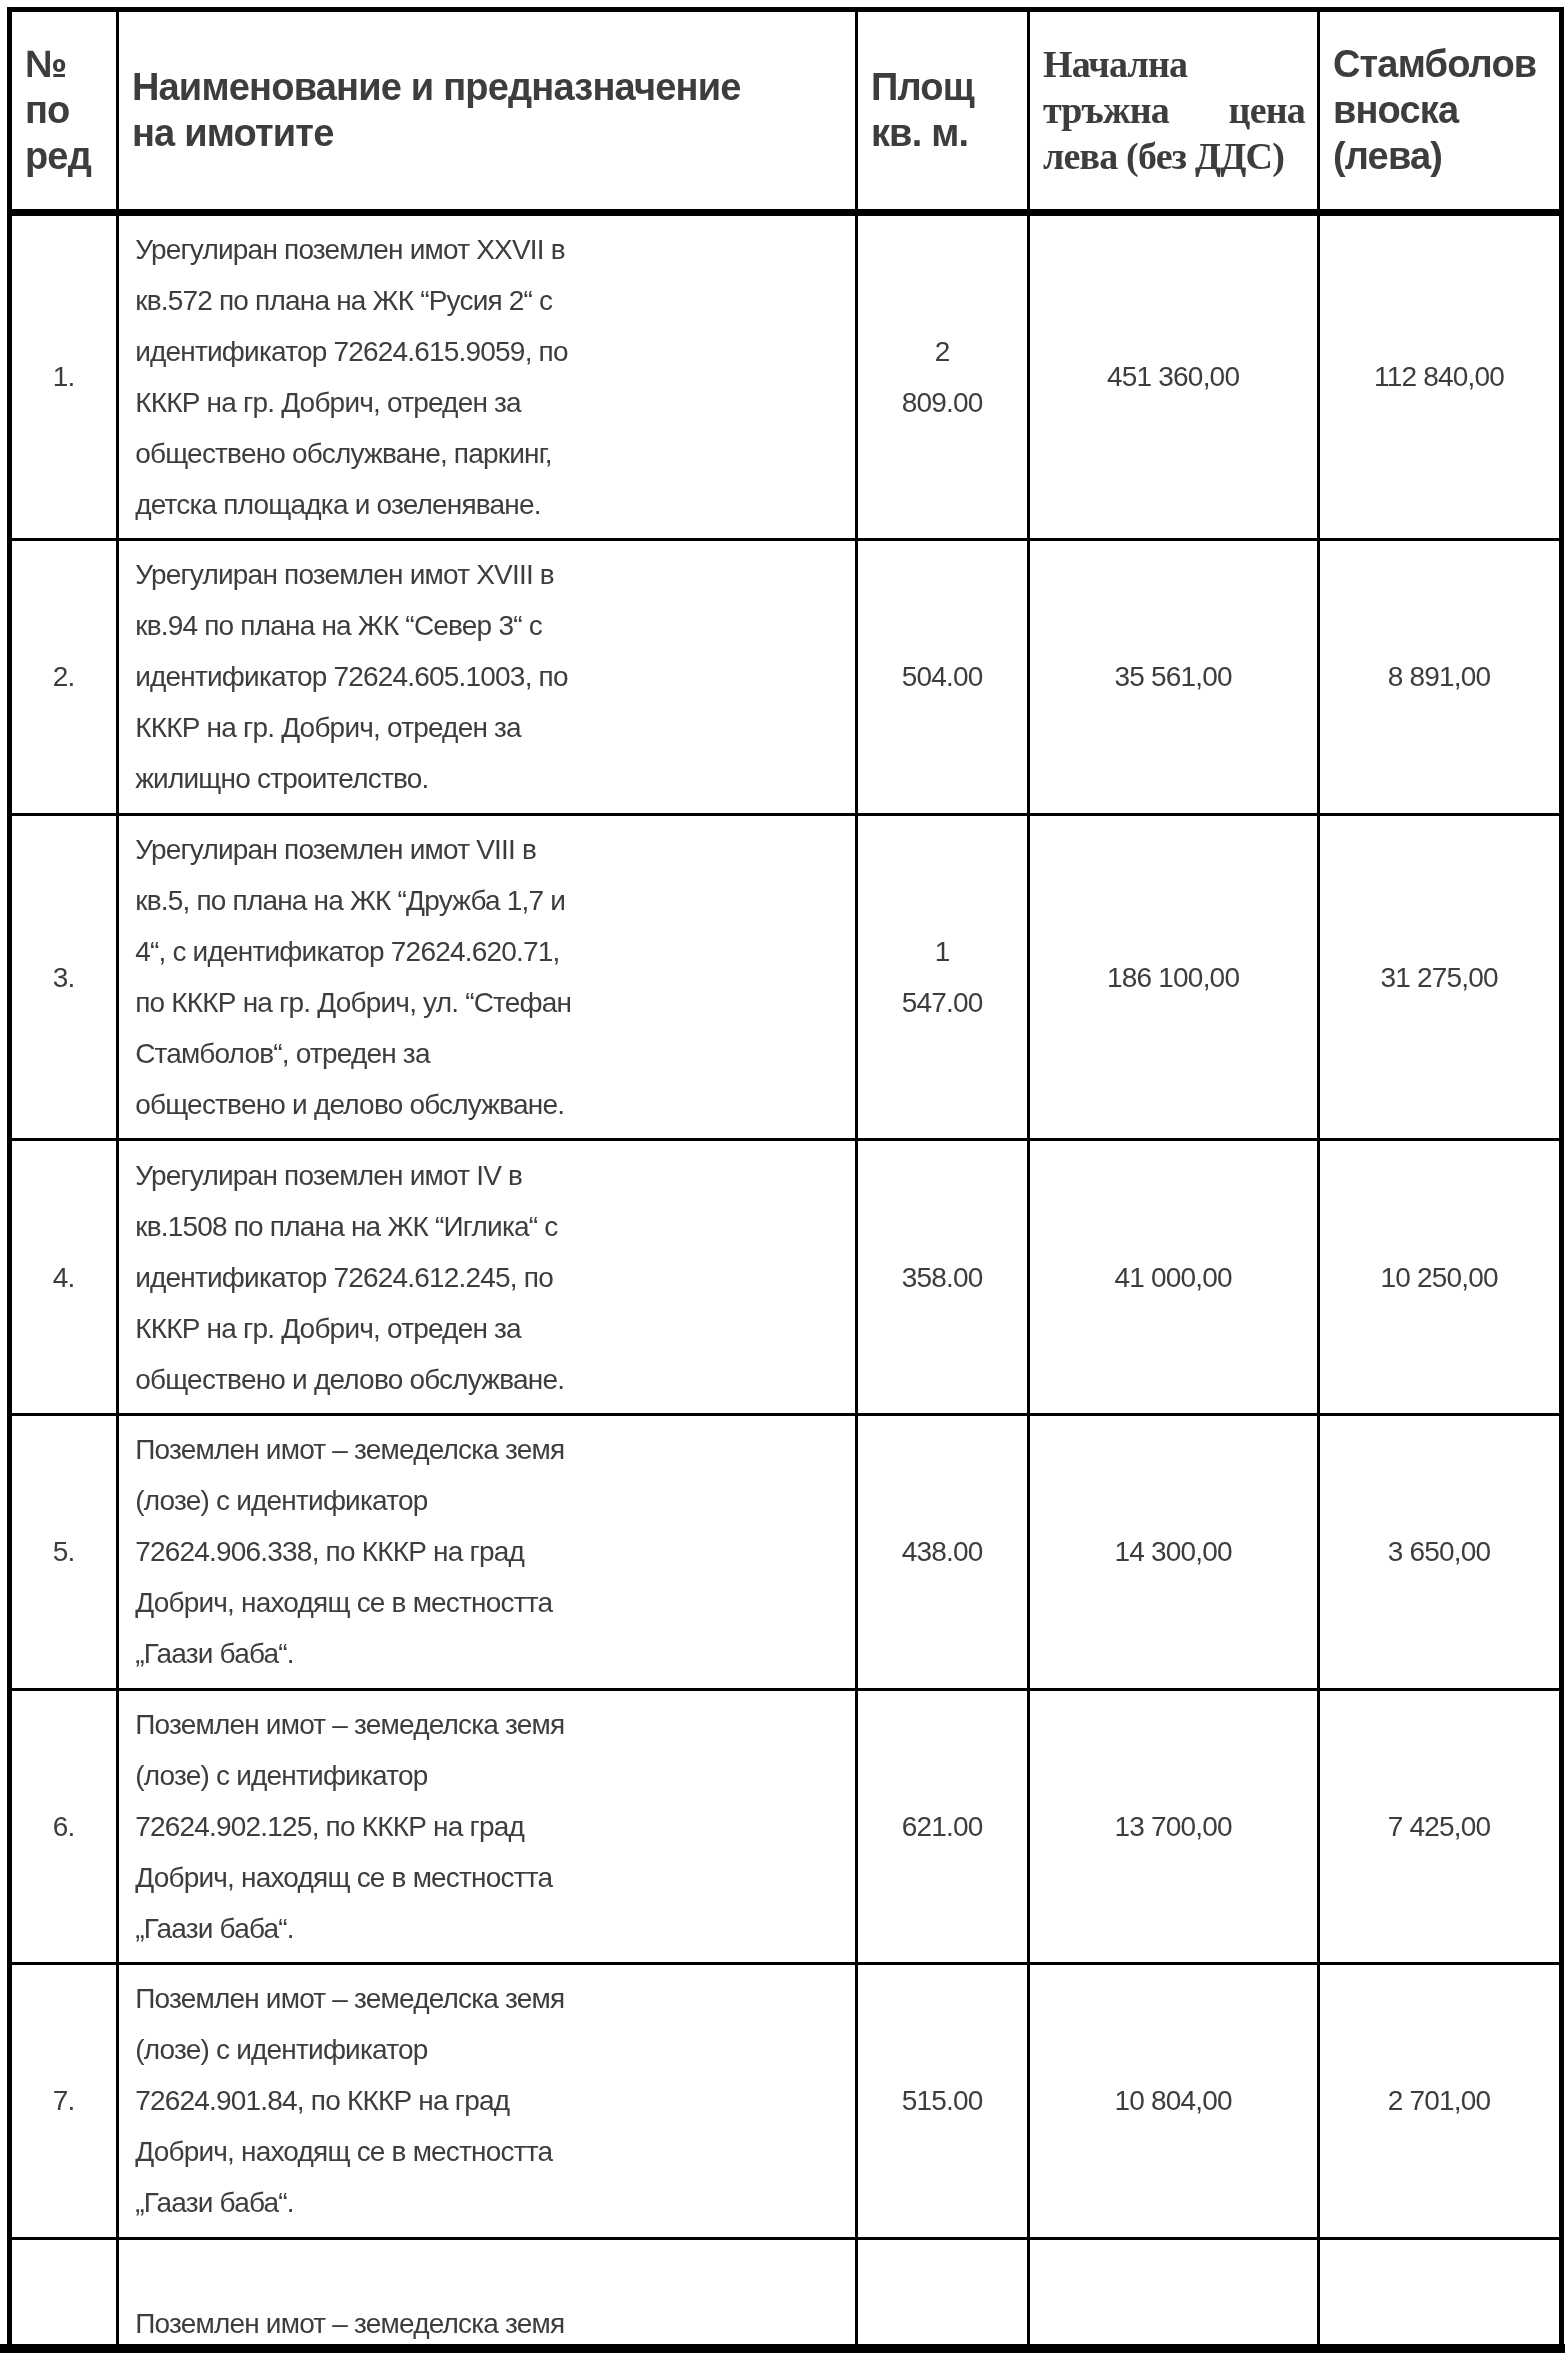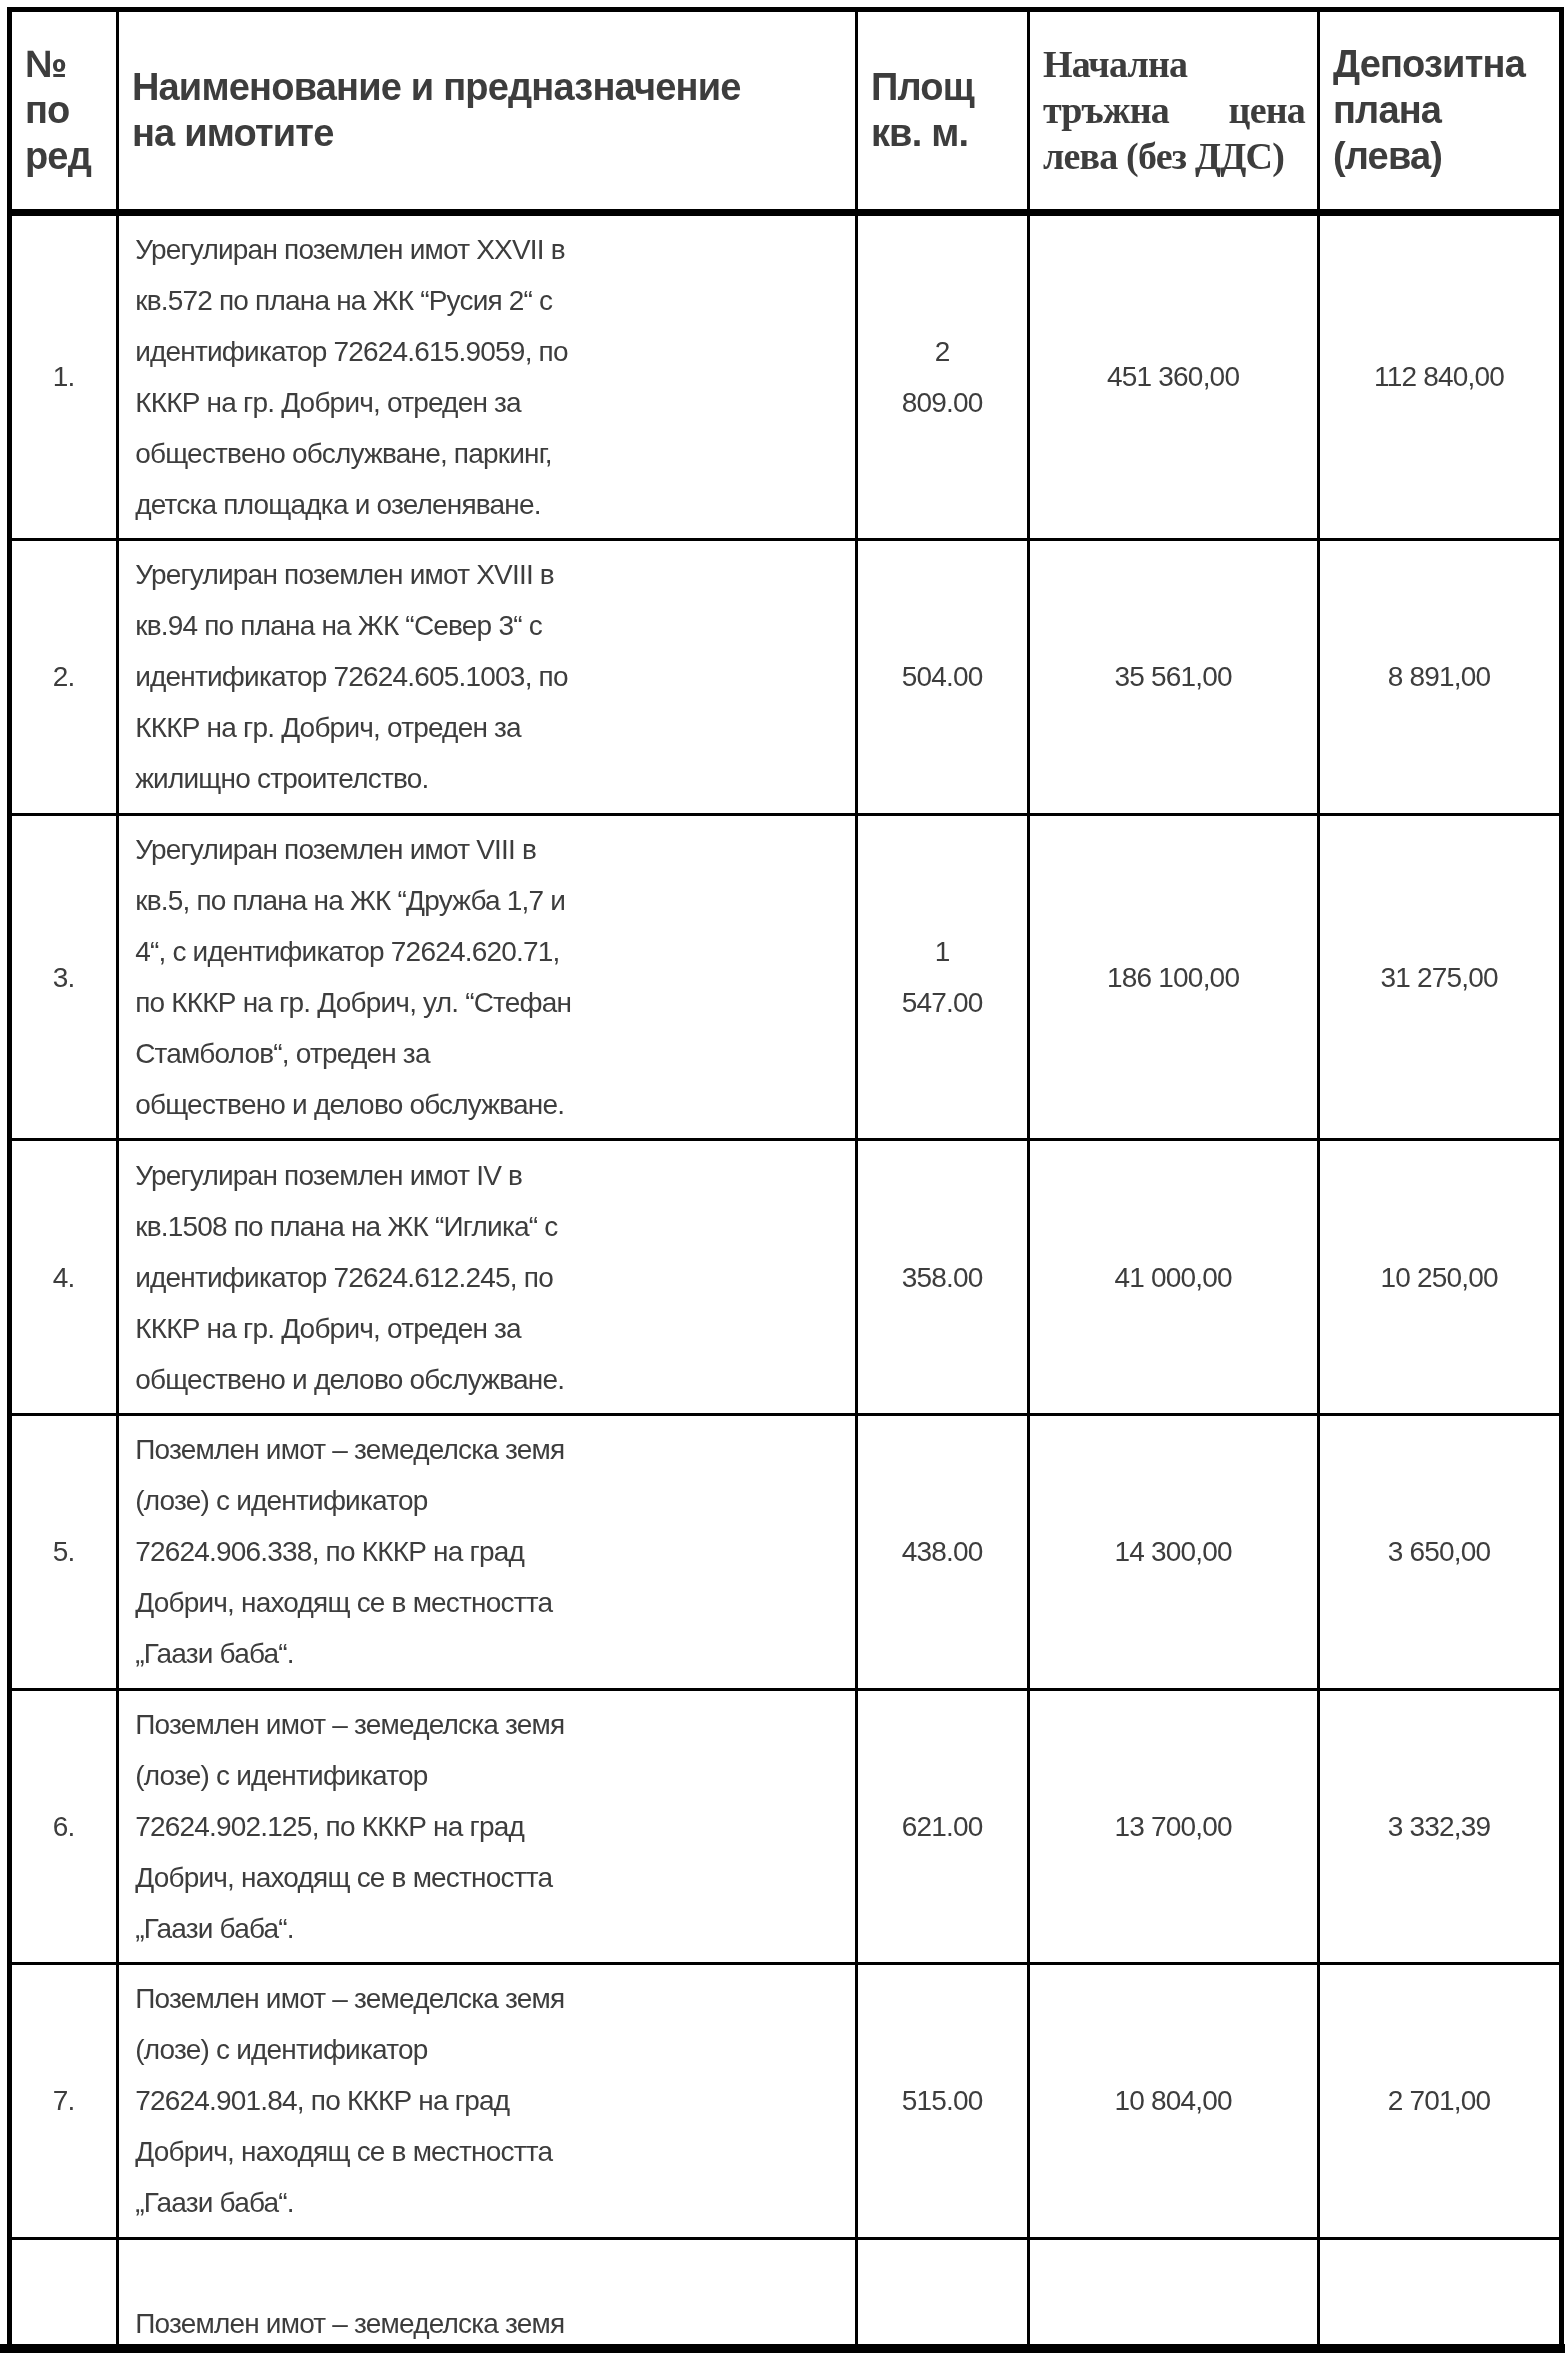--- a/index.html
+++ b/index.html
@@ -105,21 +105,21 @@
     <thead>
       <tr>
         <th class="h-num">№
 по
 ред</th>
         <th class="h-name">Наименование и предназначение
 на имотите</th>
         <th class="h-area">Площ
 кв. м.</th>
         <th class="h-price">Начална тръжна цена лева (без ДДС)</th>
-        <th class="h-deposit">Депозитна плана (лева)</th>
+        <th class="h-deposit">Стамболов вноска (лева)</th>
       </tr>
     </thead>
     <tbody>
       <tr>
         <td class="c-num">1.</td>
         <td class="c-name">Урегулиран поземлен имот XXVII в
 кв.572 по плана на ЖК “Русия 2“ с
 идентификатор 72624.615.9059, по
 КККР на гр. Добрич, отреден за
 обществено обслужване, паркинг,
@@ -177,21 +177,21 @@
       </tr>
       <tr>
         <td class="c-num">6.</td>
         <td class="c-name">Поземлен имот – земеделска земя
 (лозе) с идентификатор
 72624.902.125, по КККР на град
 Добрич, находящ се в местността
 „Гаази баба“.</td>
         <td class="c-area">621.00</td>
         <td class="c-price">13 700,00</td>
-        <td class="c-deposit">3 332,39</td>
+        <td class="c-deposit">7 425,00</td>
       </tr>
       <tr>
         <td class="c-num">7.</td>
         <td class="c-name">Поземлен имот – земеделска земя
 (лозе) с идентификатор
 72624.901.84, по КККР на град
 Добрич, находящ се в местността
 „Гаази баба“.</td>
         <td class="c-area">515.00</td>
         <td class="c-price">10 804,00</td>

